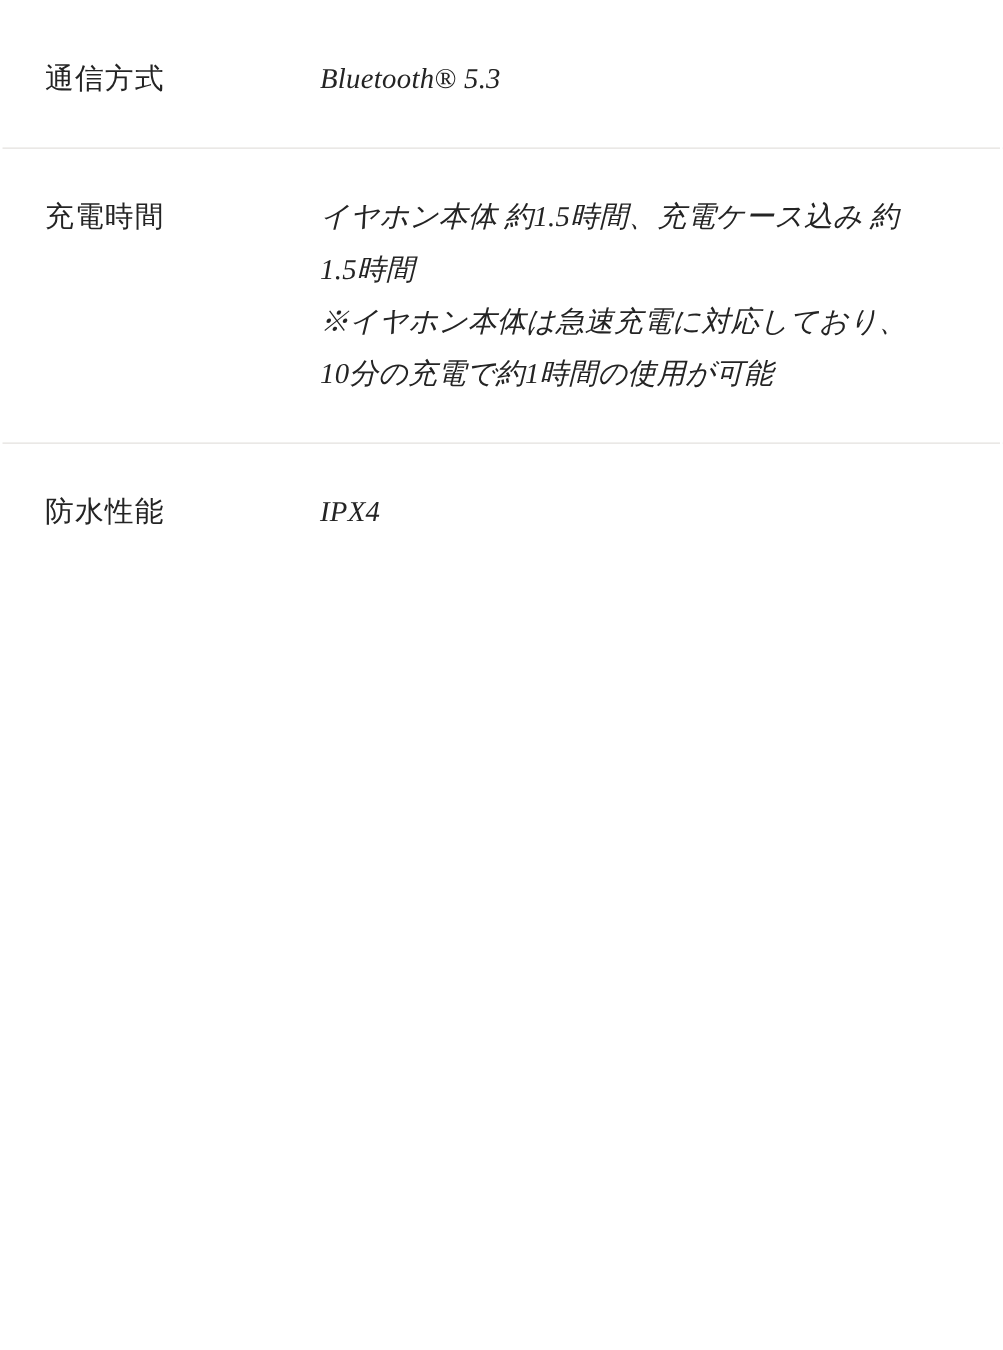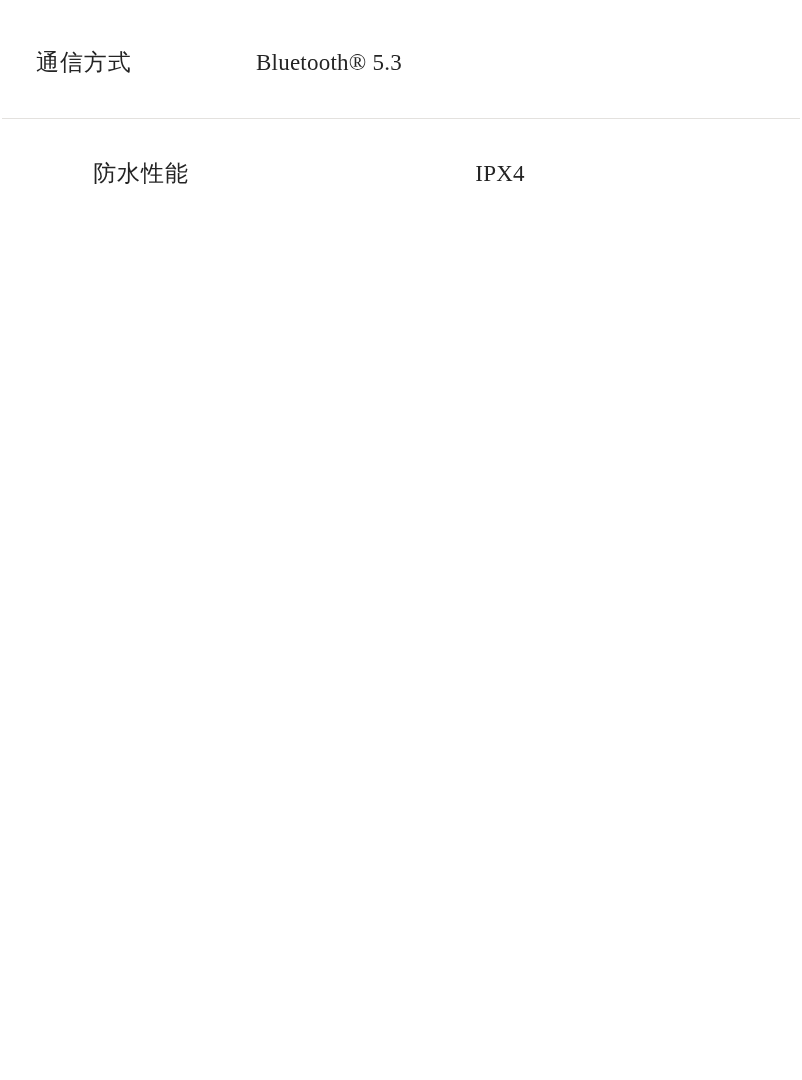--- a/index.html
+++ b/index.html
@@ -32,35 +32,35 @@
   }
   .spec-table td {
     border-bottom: 1px solid #e3e1de;
     padding: 34px 0 34px 0;
     font-size: 23px;
     line-height: 1.82;
     vertical-align: top;
   }
   .spec-table tr:last-child td {
     border-bottom: none;
-    text-align: center;
   }
   .spec-table td.label {
     width: 256px;
     padding-left: 36px;
     padding-right: 10px;
     letter-spacing: 0.04em;
     color: #242424;
     white-space: nowrap;
   }
   .spec-table td.value {
     padding-right: 58px;
     color: #242424;
     letter-spacing: 0.01em;
     word-break: break-word;
+    font-style: italic;
   }
   .value .line {
     display: block;
   }
   
   .top-gap {
     height: 8px;
     background: #ffffff;
   }
   .edge {
@@ -83,20 +83,27 @@
 
   <table class="spec-table">
     <tbody>
       <tr>
         <td class="label">通信方式</td>
         <td class="value">
           <span class="line">Bluetooth® 5.3</span>
         </td>
       </tr>
       <tr>
+        <td class="label">充電時間</td>
+        <td class="value">
+          <span class="line">イヤホン本体 約1.5時間、充電ケース込み 約1.5時間</span>
+          <span class="line">※イヤホン本体は急速充電に対応しており、10分の充電で約1時間の使用が可能</span>
+        </td>
+      </tr>
+      <tr>
         <td class="label">防水性能</td>
         <td class="value">
           <span class="line">IPX4</span>
         </td>
       </tr>
     </tbody>
   </table>
 </div>
 
 </body></html>

